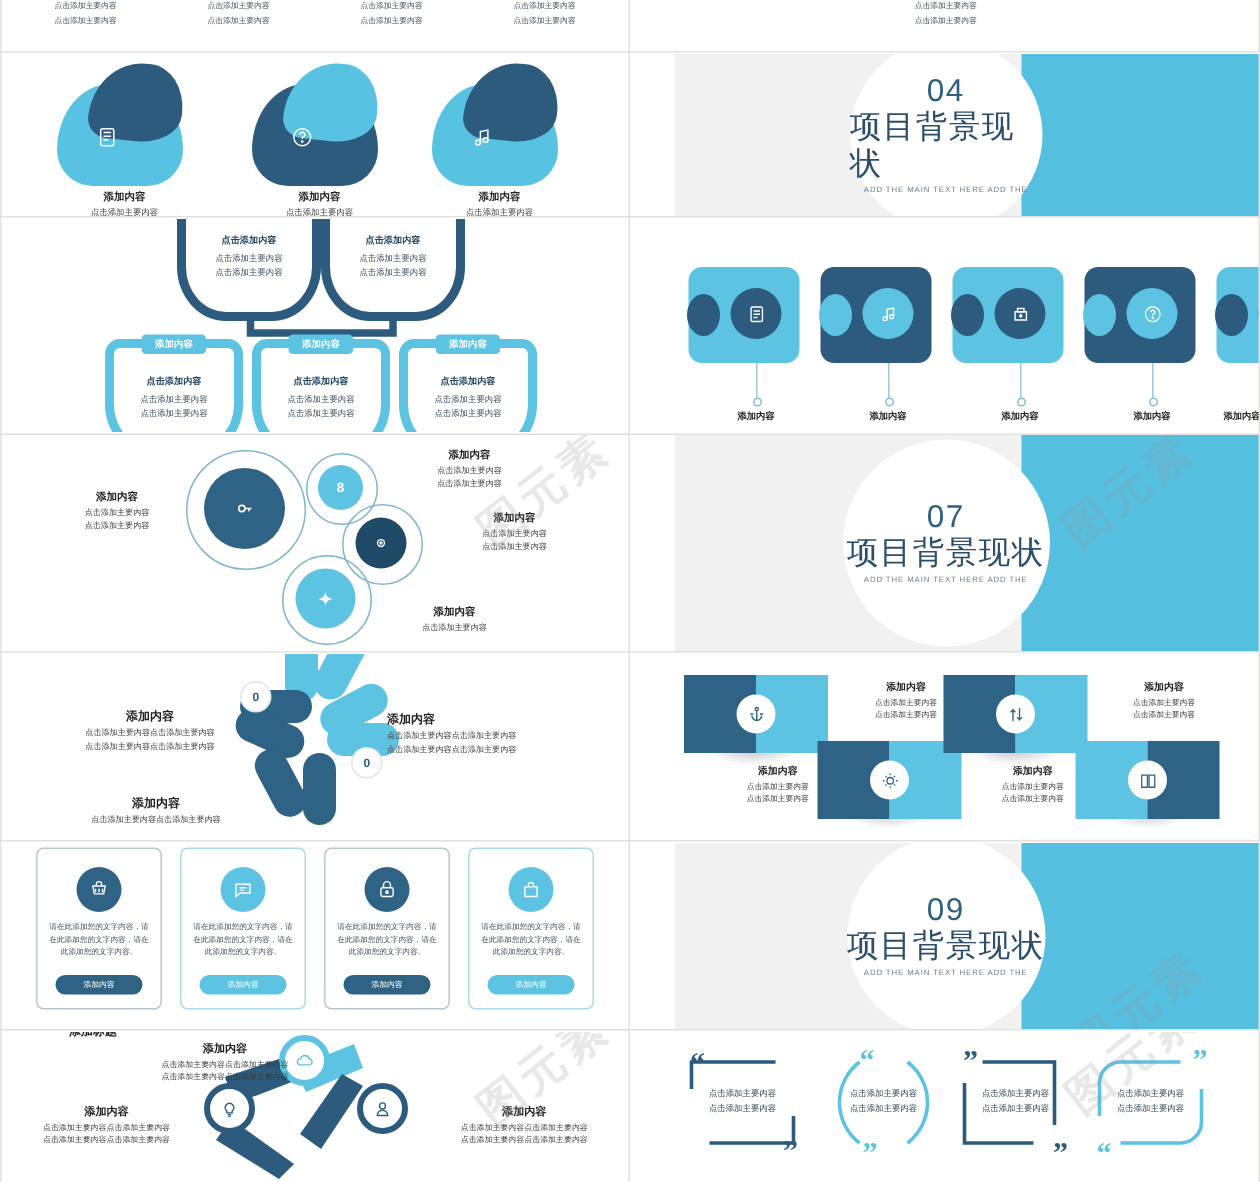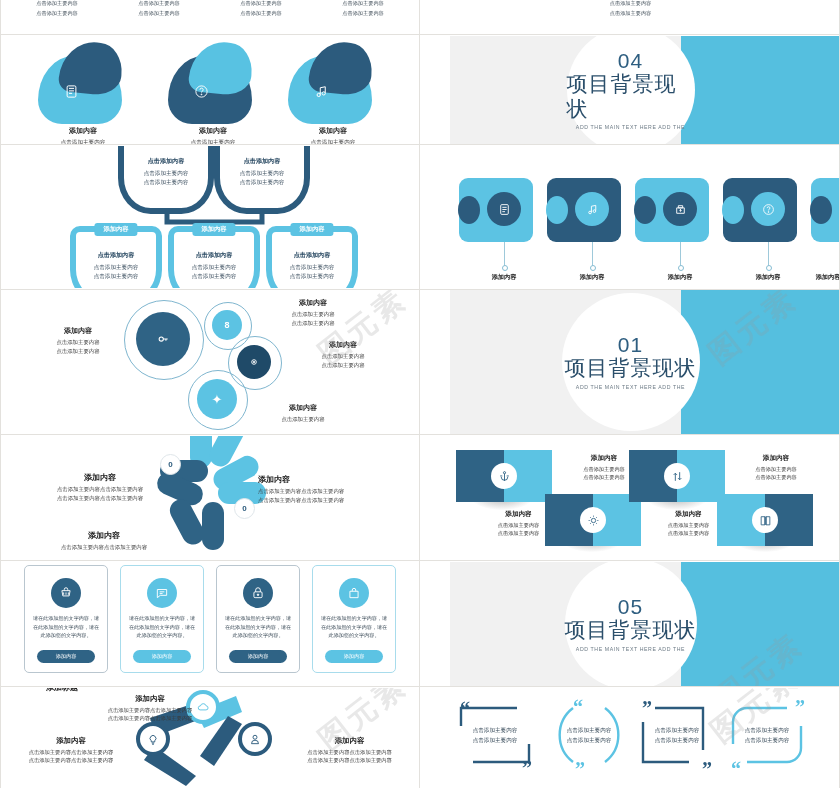--- a/index.html
+++ b/index.html
@@ -365,21 +365,21 @@
       <div class="cn" style="font-size:5.4px;color:#3a3a3a;line-height:1.6;margin-top:2px">点击添加主要内容</div>
     </div>
     <div class="wm" style="right:6px;top:16px;">图元素</div>
   </div>
 
   <div class="slide" style="left:421px;top:290px;width:419px;height:144px;">
     <div class="sect">
       <div class="lstripe"></div>
       <div class="rightblock"></div>
       <div class="circle" style="width:138px;height:138px;">
-        <div class="num">01</div>
+        <div class="num">07</div>
         <div class="cname cn">项目背景现状</div>
         <div class="eng">ADD THE MAIN TEXT HERE ADD THE</div>
       </div>
       <div class="wm" style="right:36px;top:16px;">图元素</div>
     </div>
   </div>
 
   <div class="slide" style="left:0;top:436px;width:420px;height:124px;">
 
     <div class="pill" style="left:190px;top:-14px;width:22px;height:46px;background:#5cc3e3;"></div>
@@ -521,21 +521,21 @@
       <div class="tx cn">请在此添加您的文字内容，请在此添加您的文字内容，请在此添加您的文字内容。</div>
       <div class="btn cn" style="background:#5cc3e3">添加内容</div>
     </div>
   </div>
 
   <div class="slide" style="left:421px;top:562px;width:419px;height:124px;">
     <div class="sect">
       <div class="lstripe"></div>
       <div class="rightblock"></div>
       <div class="circle" style="width:132px;height:132px;">
-        <div class="num">05</div>
+        <div class="num">09</div>
         <div class="cname cn">项目背景现状</div>
         <div class="eng">ADD THE MAIN TEXT HERE ADD THE</div>
       </div>
       <div class="wm" style="right:30px;bottom:-6px;">图元素</div>
     </div>
   </div>
 
   <div class="slide" style="left:0;top:688px;width:420px;height:100px;">
     <div class="cn" style="position:absolute;left:46px;top:-6px;font-size:8px;font-weight:bold;color:#1d1d1d;">添加标题</div>
 

